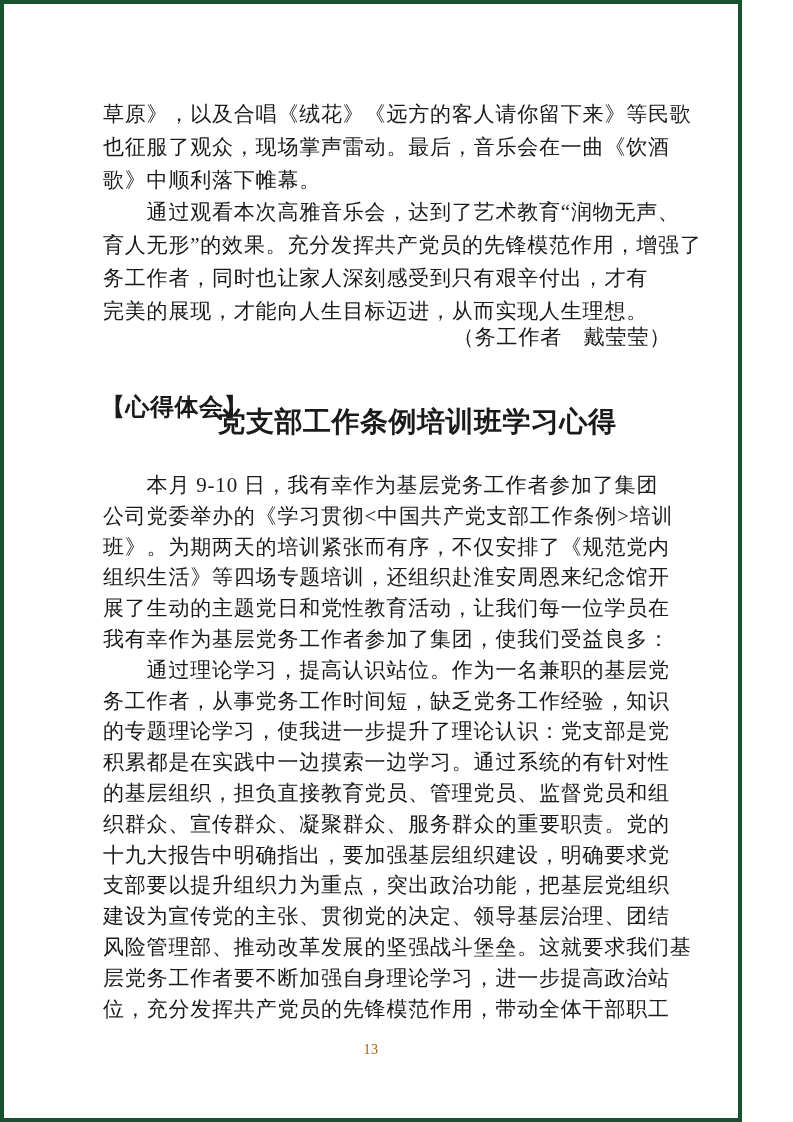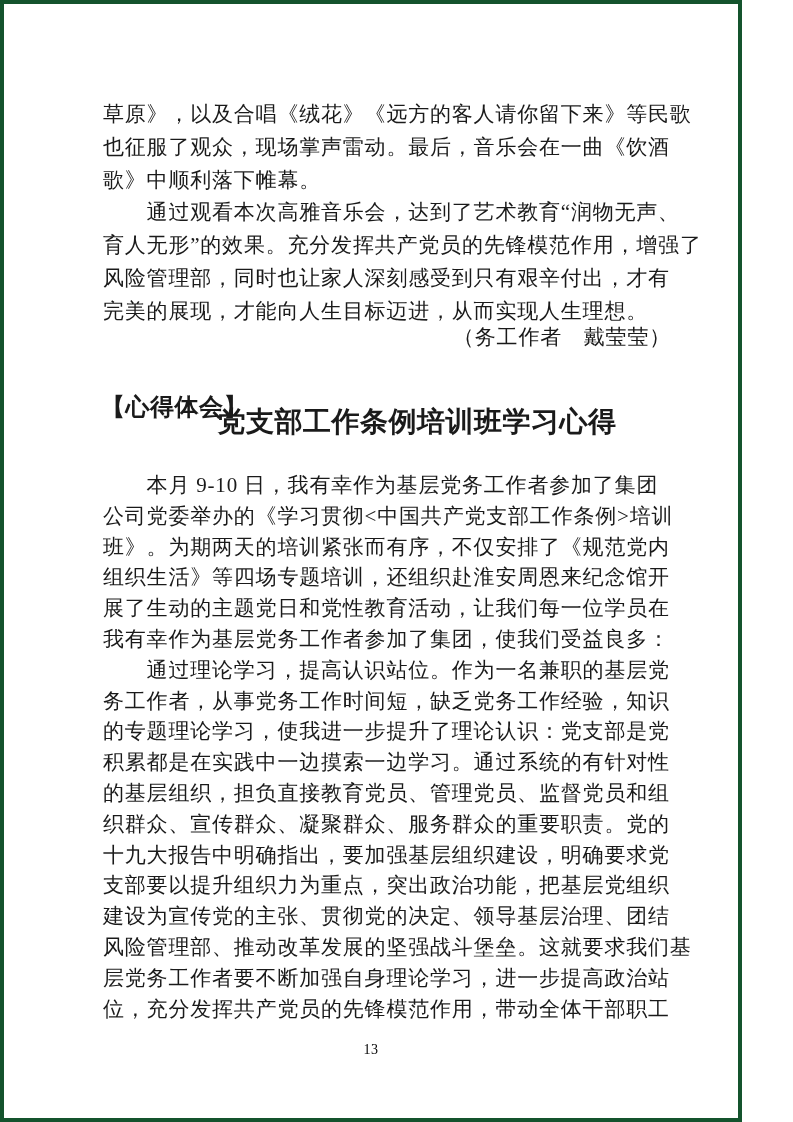--- a/index.html
+++ b/index.html
@@ -68,38 +68,38 @@
     font-family: "Liberation Sans", "DejaVu Sans", sans-serif;
   }
   .page-number {
     position: absolute;
     left: 0;
     top: 1038px;
     width: 100%;
     text-align: center;
     font-size: 14px;
     letter-spacing: 0.5px;
-    color: #000000;
+    color: #a16207;
   }
 </style>
 </head>
 <body>
 
 <div class="page">
 
   <div class="textcol block-a" style="top:94px">
     <div>
         <div class="tline">草原》，以及合唱《绒花》《远方的客人请你留下来》等民歌</div>
         <div class="tline">也征服了观众，现场掌声雷动。最后，音乐会在一曲《饮酒</div>
         <div class="tline">歌》中顺利落下帷幕。</div>
       </div>
     <div>
         <div class="tline">　　通过观看本次高雅音乐会，达到了艺术教育“润物无声、</div>
         <div class="tline">育人无形”的效果。充分发挥共产党员的先锋模范作用，增强了</div>
-        <div class="tline">风险管理部，同时也让家人深刻感受到只有艰辛付出，才有</div>
+        <div class="tline">务工作者，同时也让家人深刻感受到只有艰辛付出，才有</div>
         <div class="tline">完美的展现，才能向人生目标迈进，从而实现人生理想。</div>
       </div>
   </div>
 
   <div class="signature">（务工作者　戴莹莹）</div>
 
   <div class="section-marker">【心得体会】</div>
 
   <div class="article-title">党支部工作条例培训班学习心得</div>
 

